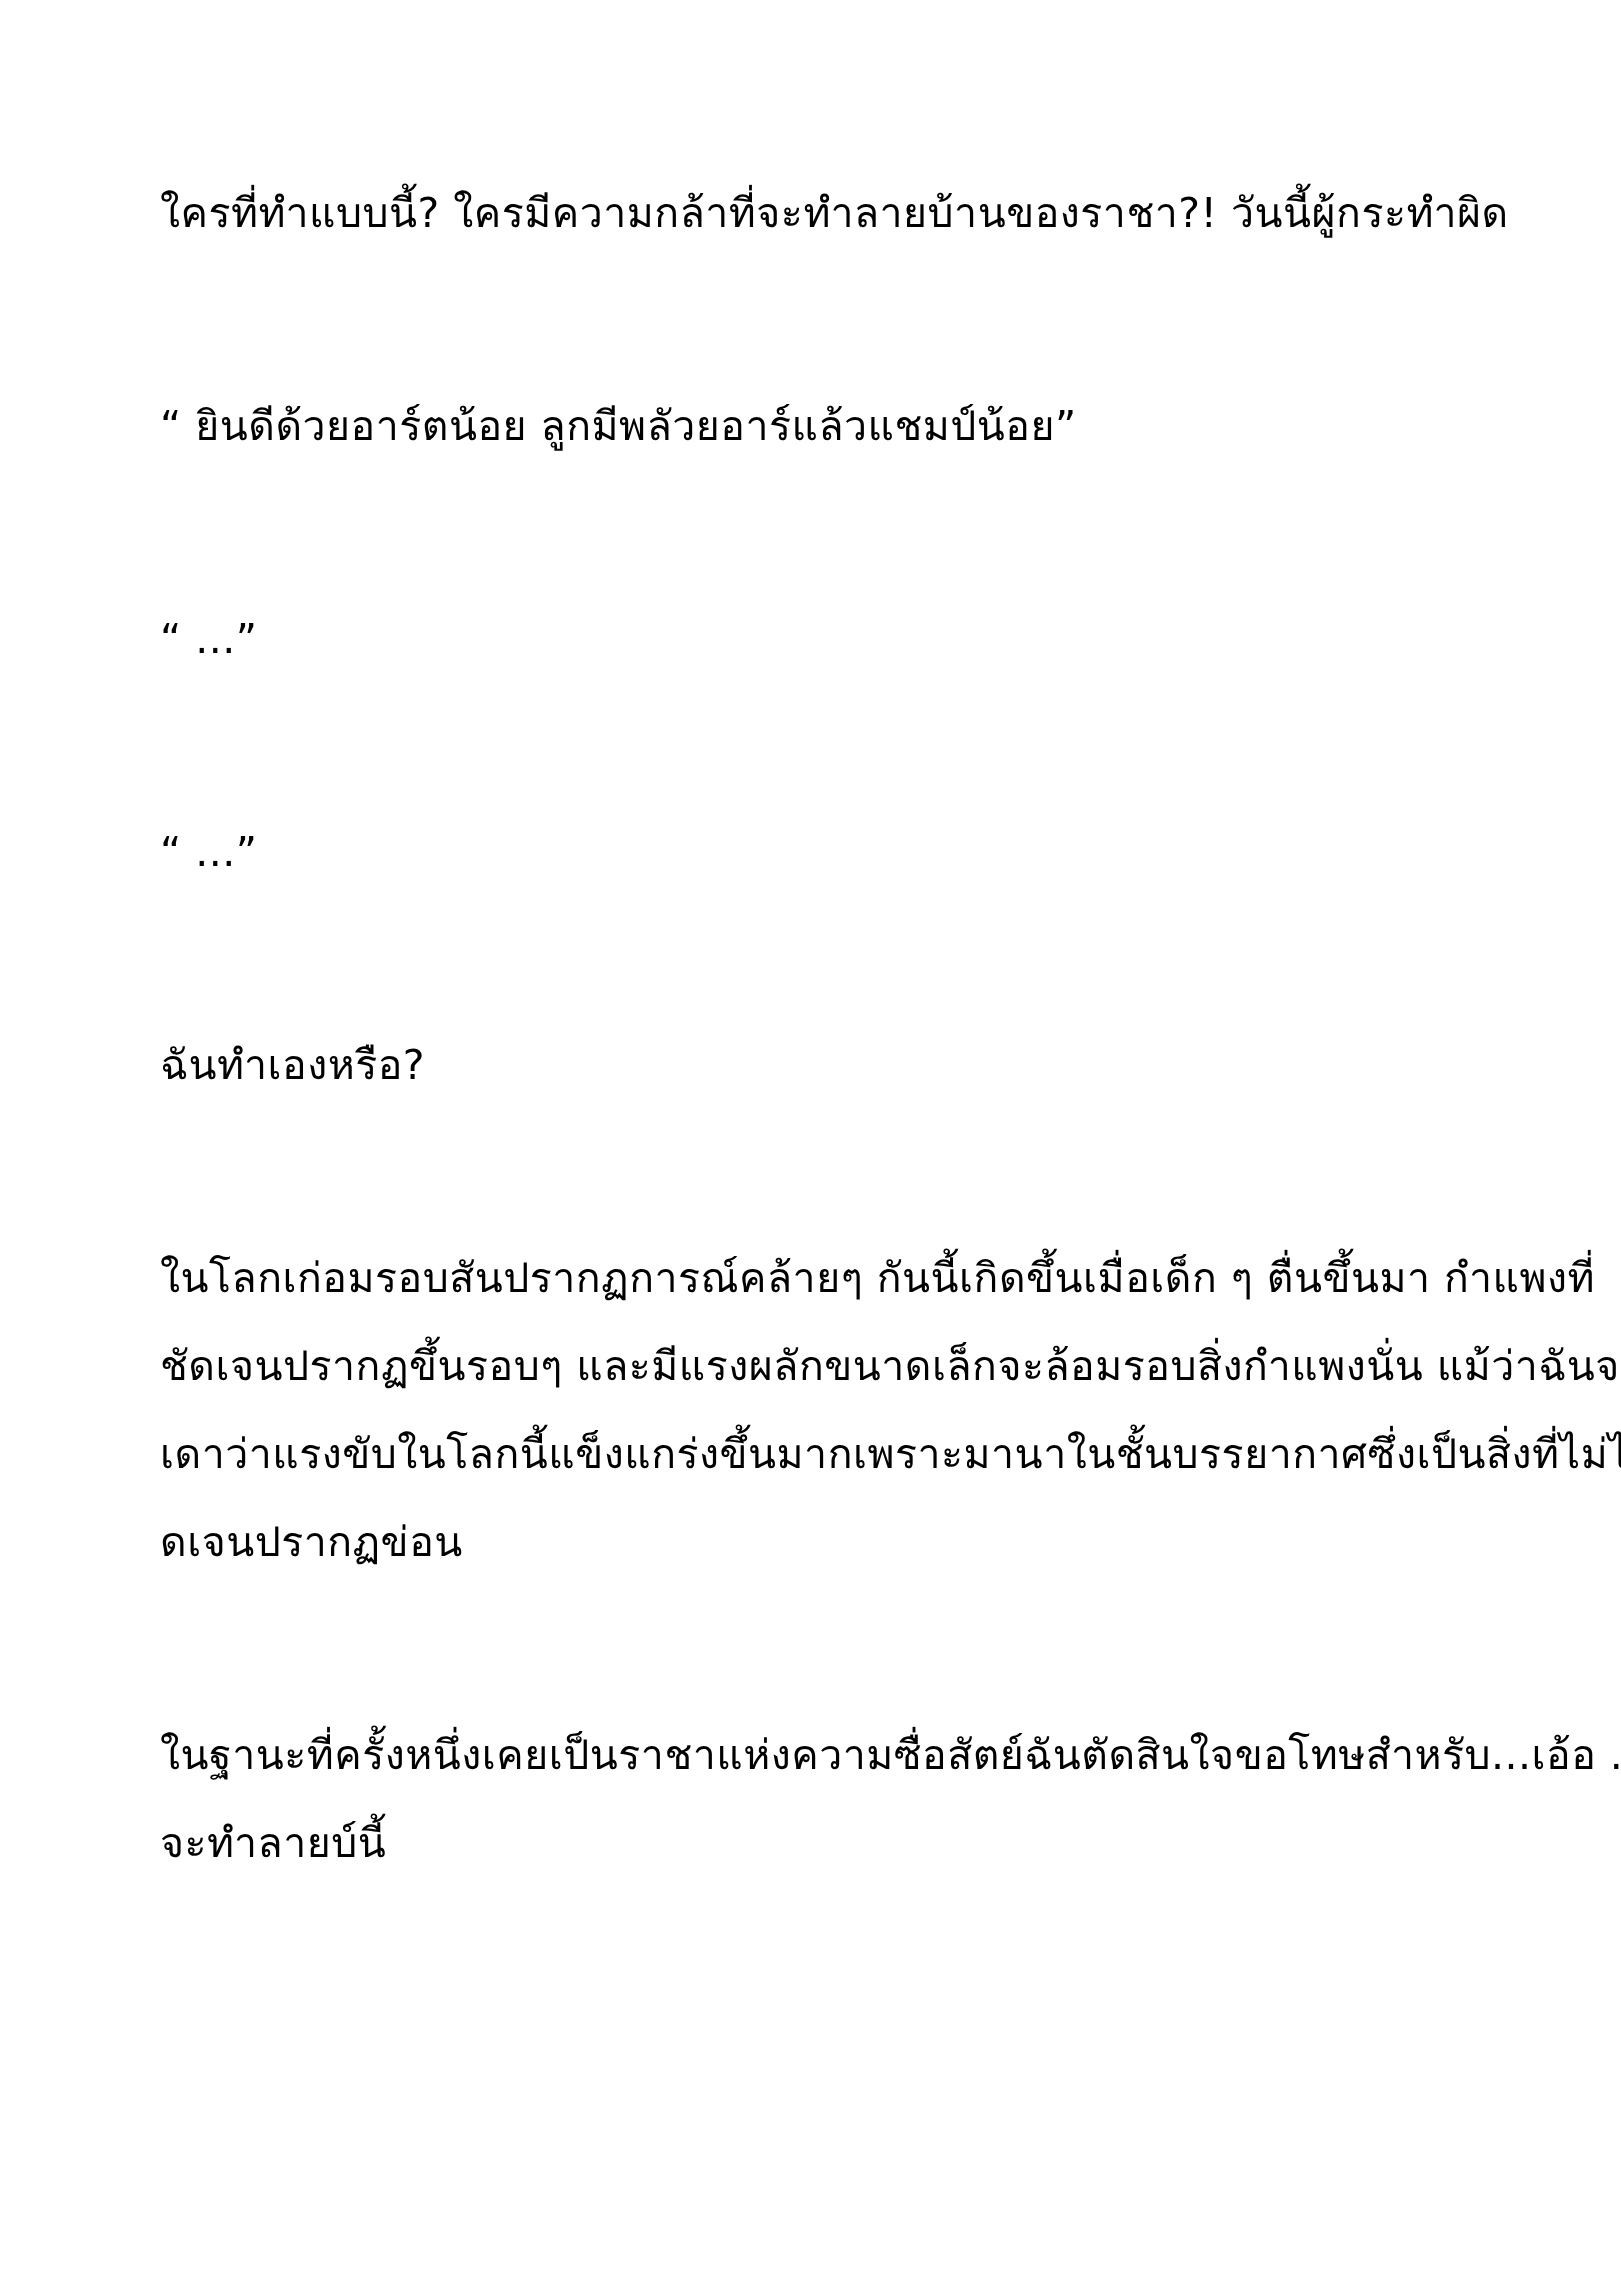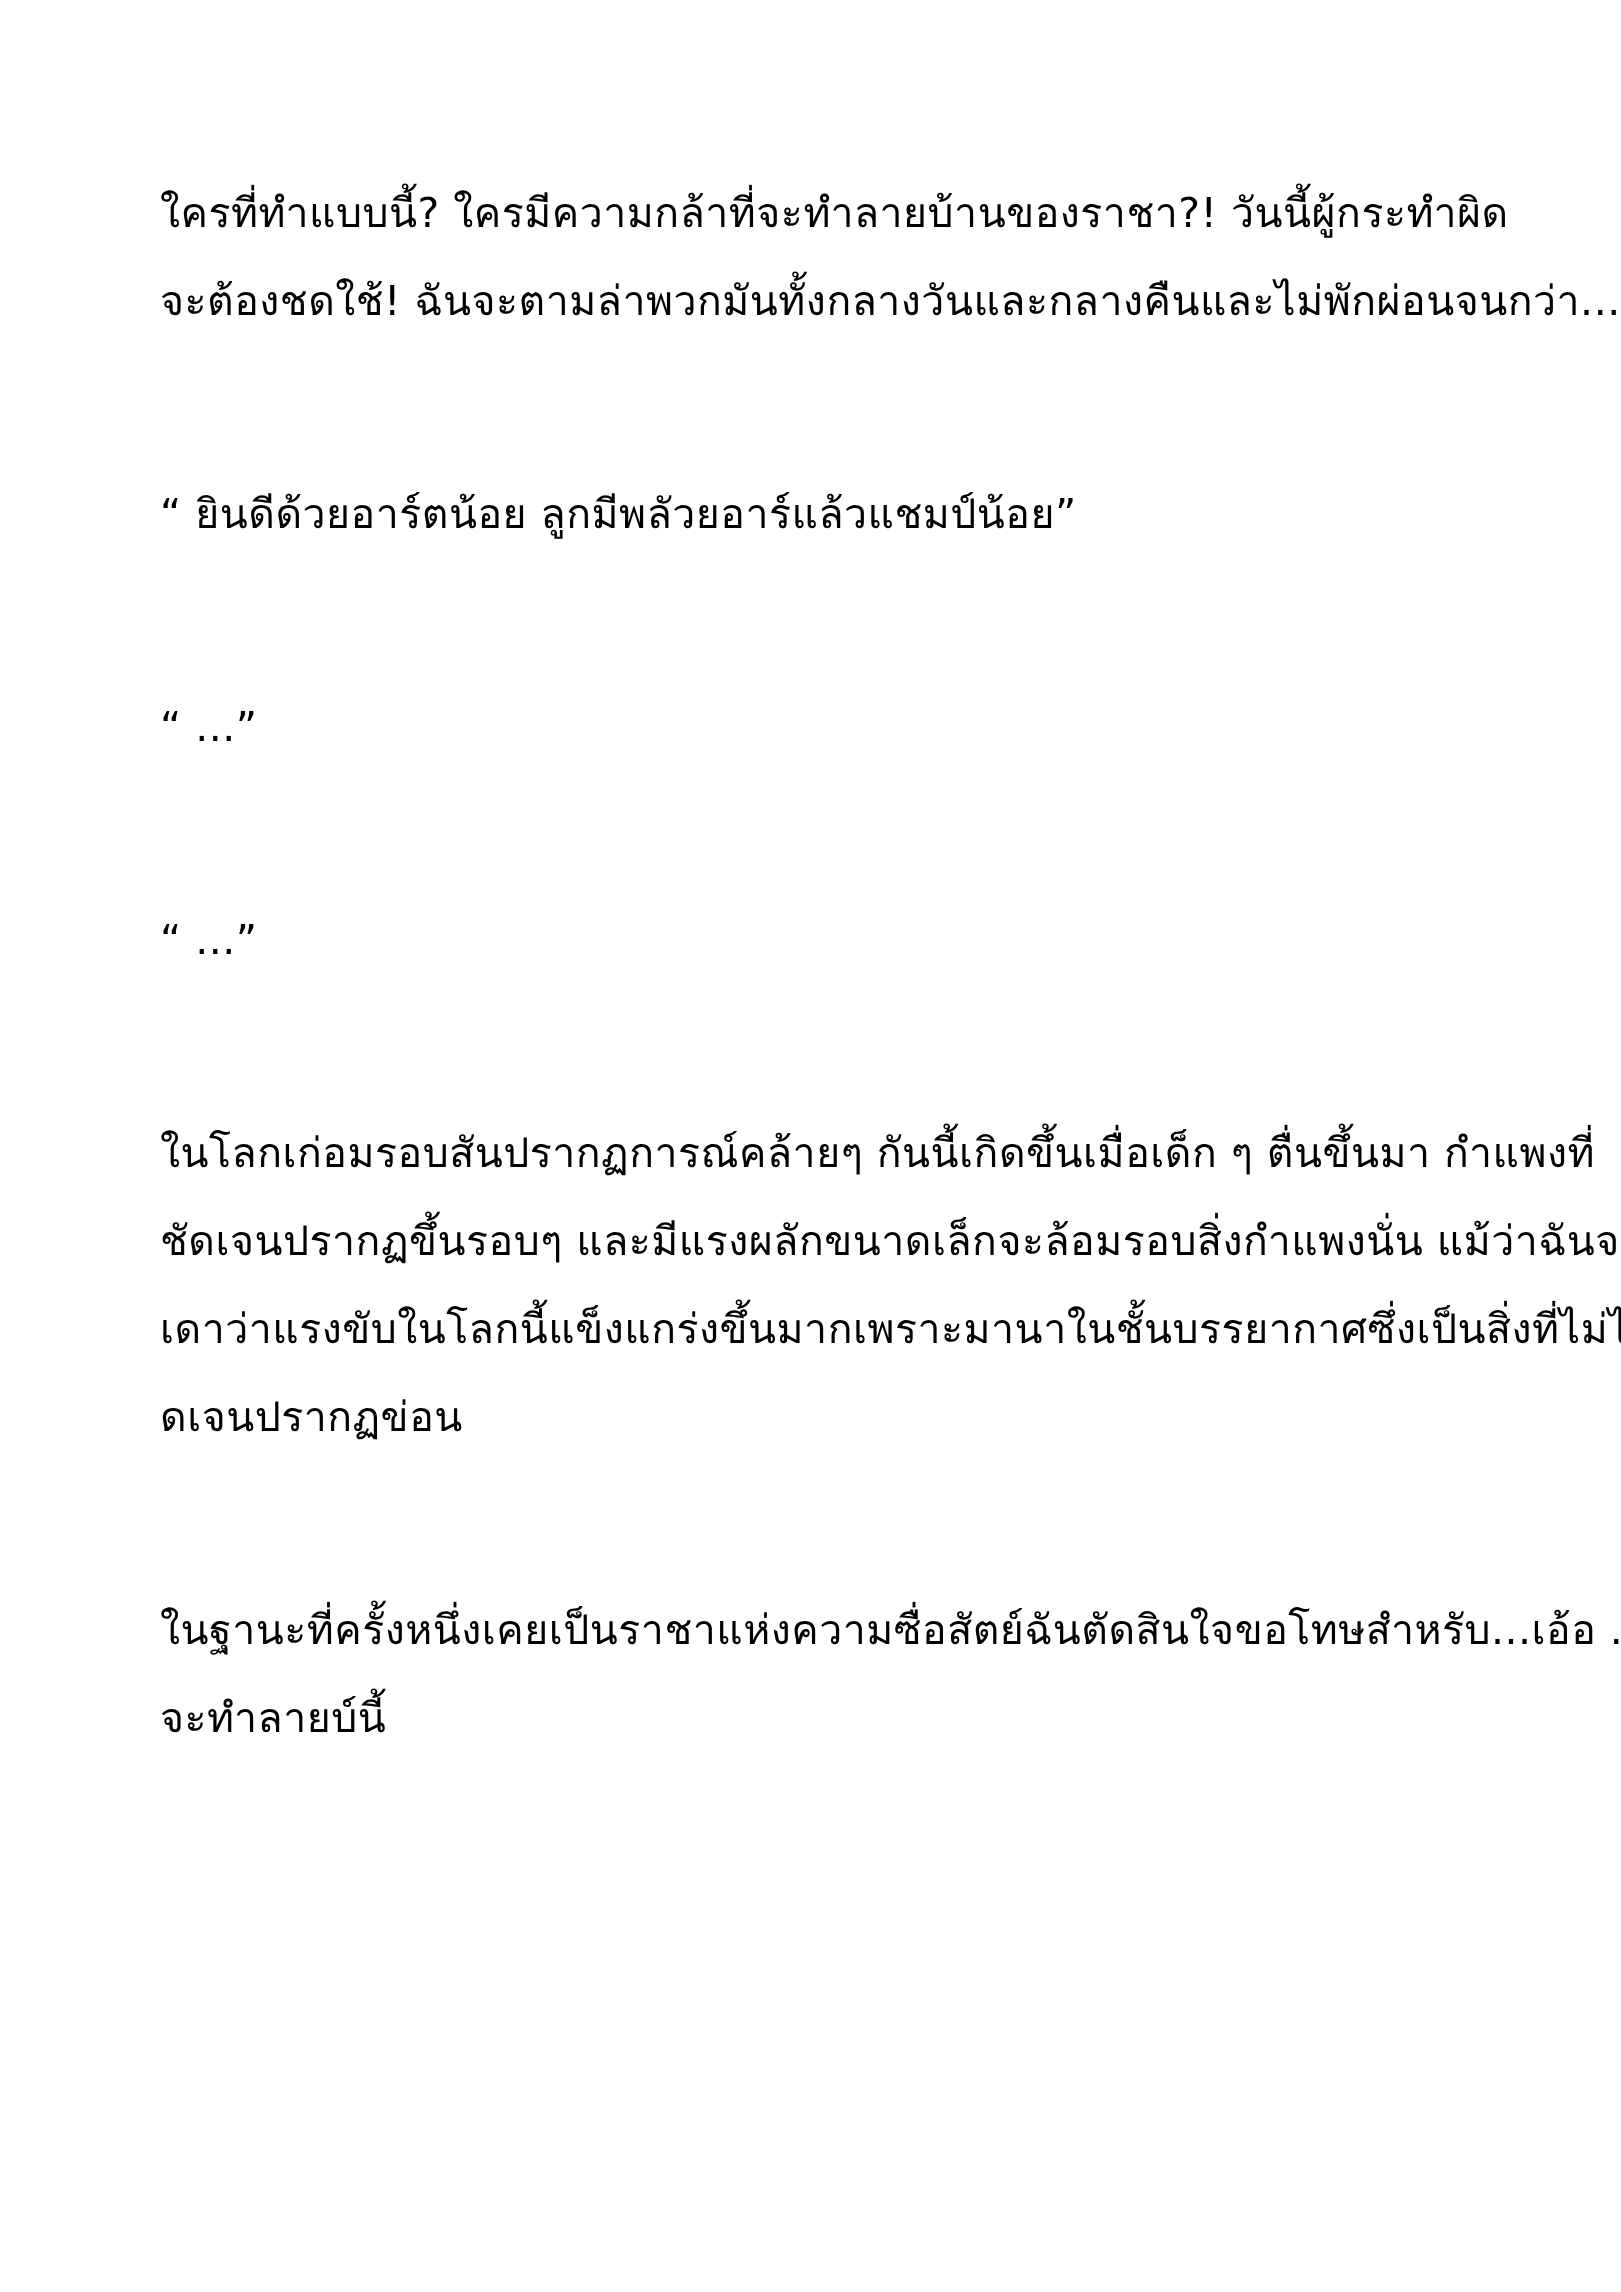--- a/index.html
+++ b/index.html
@@ -32,35 +32,37 @@
     letter-spacing: 0.5px;
   }
 </style>
 </head>
 <body>
 
 <div class="page">
 
   <div class="paragraph">
     <div class="line">ใครที่ทำแบบนี้? ใครมีความกล้าที่จะทำลายบ้านของราชา?! วันนี้ผู้กระทำผิด</div>
-    <div class="line">จะต้องชดใช้! ฉันจะตามล่าพวกมันทั้งกลางวันและกลางคืนและไม่พักผ่อนจนกว่า...</div>
   </div>
 
   <div class="paragraph">
     <div class="line">“ ยินดีด้วยอาร์ตน้อย ลูกมีพลัวยอาร์แล้วแชมป์น้อย”</div>
   </div>
 
   <div class="paragraph">
     <div class="line">“ ...”</div>
   </div>
 
   <div class="paragraph">
     <div class="line">“ ...”</div>
   </div>
 
+  <div class="paragraph">
+    <div class="line">ฉันทำเองหรือ?</div>
+  </div>
 
   <div class="paragraph">
     <div class="line">ในโลกเก่อมรอบสันปรากฏการณ์คล้ายๆ กันนี้เกิดขึ้นเมื่อเด็ก ๆ ตื่นขึ้นมา กำแพงที่</div>
     <div class="line">ชัดเจนปรากฏขึ้นรอบๆ และมีแรงผลักขนาดเล็กจะล้อมรอบสิ่งกำแพงนั่น แม้ว่าฉันจะ</div>
     <div class="line">เดาว่าแรงขับในโลกนี้แข็งแกร่งขึ้นมากเพราะมานาในชั้นบรรยากาศซึ่งเป็นสิ่งที่ไม่ได้</div>
     <div class="line">ดเจนปรากฏข่อน</div>
   </div>
 
   <div class="paragraph">
     <div class="line">ในฐานะที่ครั้งหนึ่งเคยเป็นราชาแห่งความซื่อสัตย์ฉันตัดสินใจขอโทษสำหรับ...เอ้อ ..</div>

